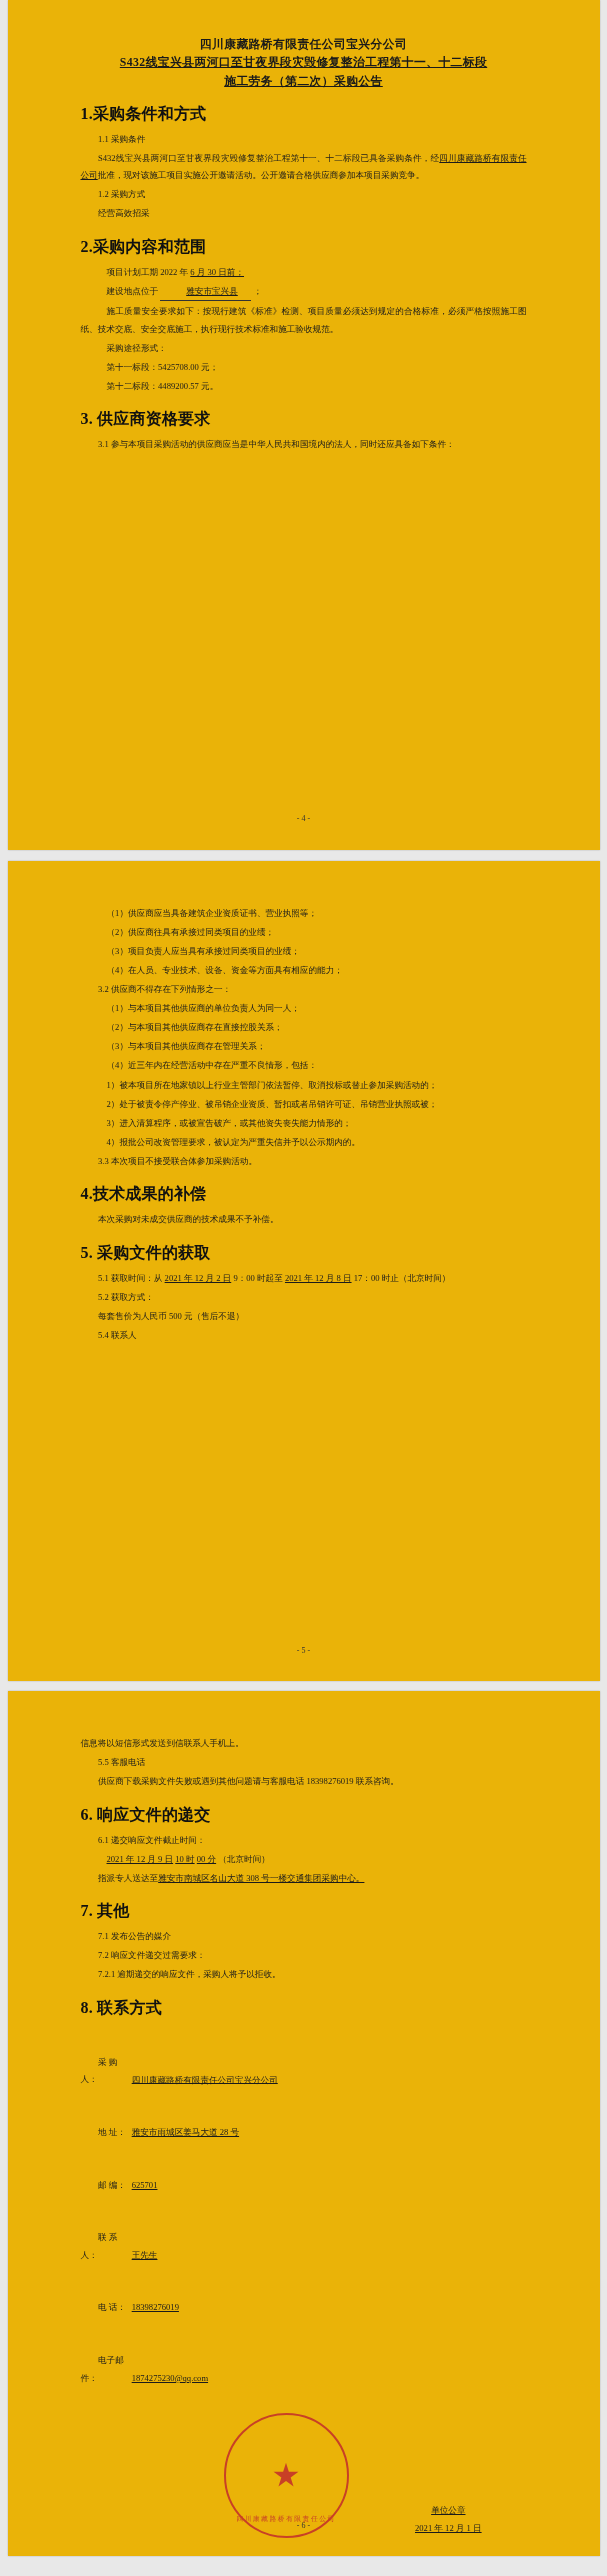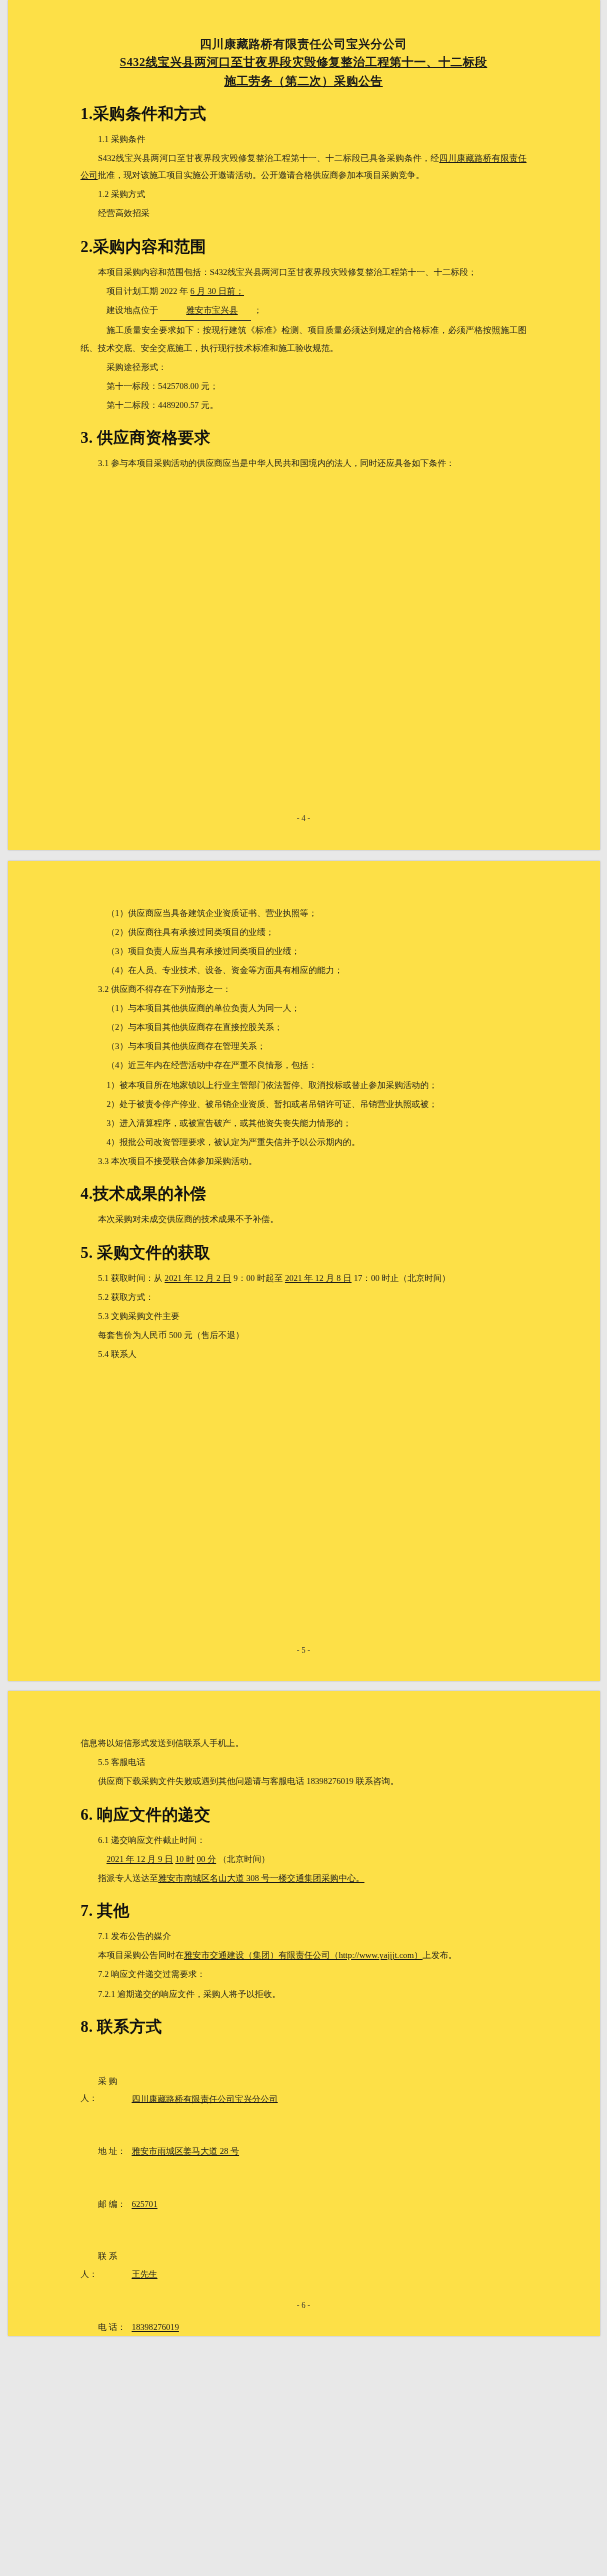--- a/index.html
+++ b/index.html
@@ -1,28 +1,28 @@
 <!DOCTYPE html>
 <html style="font-size:12px"><head>
 <meta charset="utf-8">
 <style>
   html,body{margin:0;padding:0;background:#e8e8e8;}
   body{font-family:"Liberation Serif", serif;}
   .page-wrap{width:607px;margin:0 auto;background:#e8e8e8;}
   .page{
     width:592px;
     margin:0 auto 10.6px auto;
-    background:#fde047;
+    background:#eab308;
     box-shadow:0 0 1.5px rgba(0,0,0,.25);
     position:relative;
     box-sizing:border-box;
   }
   .page.p1{height:850px;padding:35px 73px 0 73px;}
   .page.p2{height:820px;padding:44px 73px 0 73px;}
-  .page.p3{height:645px;padding:44px 73px 16px 73px;}
+  .page.p3{height:865px;padding:44px 73px 16px 73px;}
 
   .title-block{text-align:center;line-height:1.55;}
   .t-line{font-size:11.8px;font-weight:bold;letter-spacing:0.4px;color:#1a1a1a;}
   .t-sub{font-size:11.8px;font-weight:bold;letter-spacing:0.4px;color:#1a1a1a;text-decoration:underline;}
 
   h2.sec{
     font-size:16px;font-weight:bold;margin:13.7px 0 6px 0;color:#111;letter-spacing:0.2px;
   }
   p.body{
     font-size:8.6px;line-height:2.05;margin:0 0 1.5px 0;color:#1b1b1b;text-align:justify;
@@ -81,21 +81,20 @@
       <div class="t-sub">施工劳务（第二次）采购公告</div>
     </div>
 
     <h2 class="sec">1.采购条件和方式</h2>
     <p class="body ind">1.1 采购条件</p>
     <p class="body ind">S432线宝兴县两河口至甘夜界段灾毁修复整治工程第十一、十二标段已具备采购条件，经<span class="u-line">四川康藏路桥有限责任公司</span>批准，现对该施工项目实施公开邀请活动。公开邀请合格供应商参加本项目采购竞争。</p>
     <p class="body ind">1.2 采购方式</p>
     <p class="body ind">经营高效招采</p>
 
     <h2 class="sec">2.采购内容和范围</h2>
-    <p class="body ind">本项目采购内容和范围包括：S432线宝兴县两河口至甘夜界段灾毁修复整治工程第十一、十二标段；</p>
     <p class="body ind2"><span>项目计划工期 2022 年</span> <span class="u-line">6 月 30 日前；</span></p>
     <p class="body ind2"><span>建设地点位于</span> <span class="u-line blank md">雅安市宝兴县</span> <span>；</span></p>
     <p class="body ind2">施工质量安全要求如下：按现行建筑《标准》检测、项目质量必须达到规定的合格标准，必须严格按照施工图纸、技术交底、安全交底施工，执行现行技术标准和施工验收规范。</p>
     <p class="body ind2">采购途径形式：</p>
     <p class="body ind2">第十一标段：5425708.00 元；</p>
     <p class="body ind2">第十二标段：4489200.57 元。</p>
 
     <h2 class="sec">3. 供应商资格要求</h2>
     <p class="body ind">3.1 参与本项目采购活动的供应商应当是中华人民共和国境内的法人，同时还应具备如下条件：</p>
 
@@ -126,21 +125,20 @@
 
     <h2 class="sec">5. 采购文件的获取</h2>
     <p class="body ind">
       <span>5.1 获取时间：从</span>
       <span class="u-line">2021 年 12 月 2 日</span>
       <span>9：00 时起至</span>
       <span class="u-line">2021 年 12 月 8 日</span>
       <span>17：00 时止（北京时间）</span>
     </p>
     <p class="body ind">5.2 获取方式：</p>
-    <p class="body ind">5.3 文购采购文件主要</p>
     <p class="body ind">每套售价为人民币 500 元（售后不退）</p>
     <p class="body ind">5.4 联系人</p>
 
     <div class="pgnum">- 5 -</div>
   </div>
 
   <div class="page p3">
     <p class="body">信息将以短信形式发送到信联系人手机上。</p>
     <p class="body ind">5.5 客服电话</p>
     <p class="body ind">供应商下载采购文件失败或遇到其他问题请与客服电话 18398276019 联系咨询。</p>
@@ -154,23 +152,20 @@
       <span class="u-line">10 时</span>
       <span class="u-line">00 分</span>
       <span>（北京时间）</span>
     </p>
     <p class="body ind">
       <span>指派专人送达至</span><span class="u-line">雅安市南城区名山大道 308 号一楼交通集团采购中心。</span>
     </p>
 
     <h2 class="sec">7. 其他</h2>
     <p class="body ind">7.1 发布公告的媒介</p>
-    <p class="body ind">
-      <span>本项目采购公告同时在</span><span class="u-line">雅安市交通建设（集团）有限责任公司（http://www.yajjjt.com）</span><span>上发布。</span>
-    </p>
     <p class="body ind">7.2 响应文件递交过需要求：</p>
     <p class="body ind">7.2.1 逾期递交的响应文件，采购人将予以拒收。</p>
 
     <h2 class="sec">8. 联系方式</h2>
 
     <div class="contact-row">
       <span class="lbl">采 购 人：</span>
       <span class="u-line">四川康藏路桥有限责任公司宝兴分公司</span>
     </div>
     <div class="contact-row">

